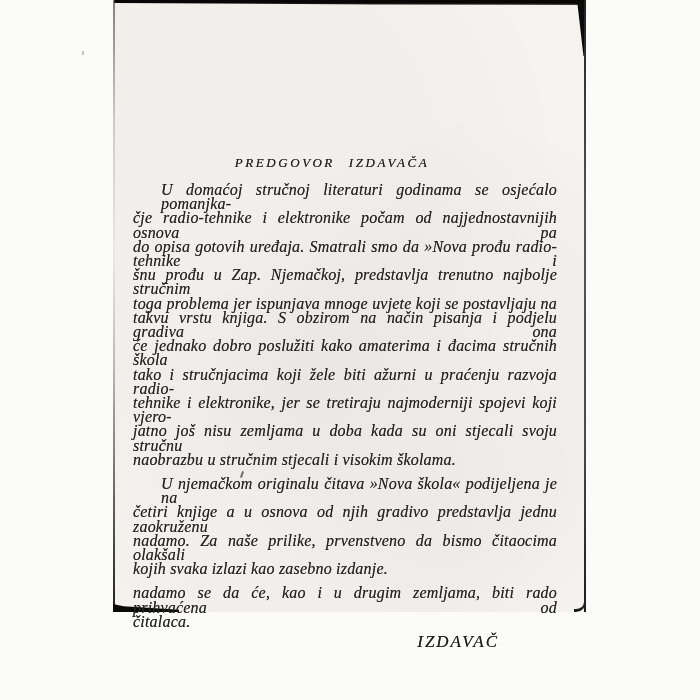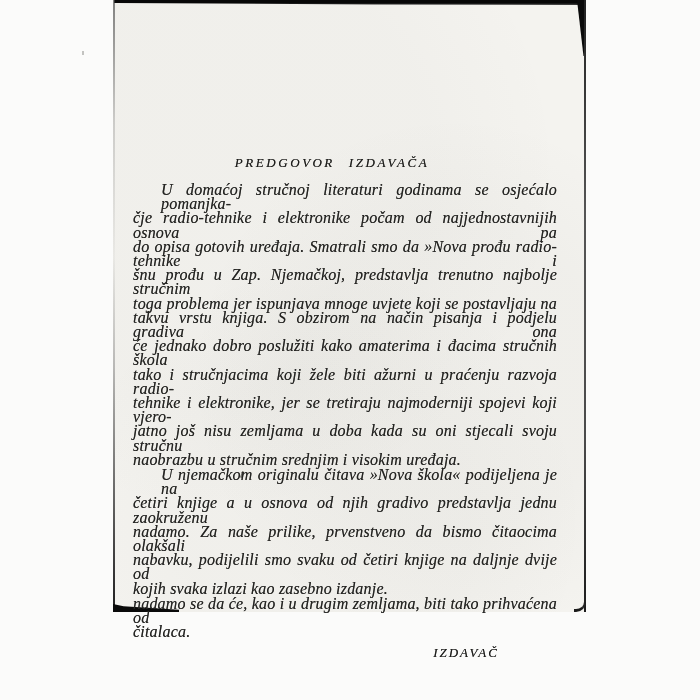--- a/index.html
+++ b/index.html
@@ -104,39 +104,39 @@
     line-height: 16px;
     letter-spacing: 2.6px;
     word-spacing: 8px;
     text-align: center;
     transform: translateX(-13px);
     margin: 0 0 12px 0;
     color: #1e1e1c;
     text-shadow: 0 0 0.4px rgba(30,30,28,0.7);
   }
   .paragraph { margin: 0; }
-  .paragraph + .paragraph { margin-top: 1px; }
+  .paragraph + .paragraph { margin-top: 10px; }
   .line {
     font-style: italic;
     font-size: 16px;
     line-height: 14.2px;
     letter-spacing: 0.2px;
     text-align: justify;
     text-align-last: justify;
     white-space: normal;
     text-shadow: 0 0 0.4px rgba(36,36,34,0.65);
   }
   .line.first { padding-left: 28px; }
   .line.last { text-align: left; text-align-last: left; }
   .signature {
     margin-top: 5px;
     text-align: right;
     padding-right: 58px;
     font-style: italic;
-    font-size: 13px;
+    font-size: 17px;
     line-height: 15px;
     letter-spacing: 2px;
     color: #1e1e1c;
     text-shadow: 0 0 0.4px rgba(30,30,28,0.7);
   }
 </style>
 </head>
 <body>
 
 <div class="page">
@@ -155,30 +155,29 @@
           <div class="line first">U domaćoj stručnoj literaturi godinama se osjećalo pomanjka-</div>
           <div class="line">čje radio-tehnike i elektronike počam od najjednostavnijih osnova pa</div>
           <div class="line">do opisa gotovih uređaja. Smatrali smo da »Nova prođu radio-tehnike i</div>
           <div class="line">šnu prođu u Zap. Njemačkoj, predstavlja trenutno najbolje stručnim</div>
           <div class="line">toga problema jer ispunjava mnoge uvjete koji se postavljaju na</div>
           <div class="line">takvu vrstu knjiga. S obzirom na način pisanja i podjelu gradiva ona</div>
           <div class="line">će jednako dobro poslužiti kako amaterima i đacima stručnih škola</div>
           <div class="line">tako i stručnjacima koji žele biti ažurni u praćenju razvoja radio-</div>
           <div class="line">tehnike i elektronike, jer se tretiraju najmoderniji spojevi koji vjero-</div>
           <div class="line">jatno još nisu zemljama u doba kada su oni stjecali svoju stručnu</div>
-          <div class="line last">naobrazbu u stručnim srednjim i visokim uređaja.</div>
+          <div class="line last">naobrazbu u stručnim stjecali i visokim školama.</div>
         </div>
         <div class="paragraph">
           <div class="line first">U njemačkom originalu čitava »Nova škola« podijeljena je na</div>
           <div class="line">četiri knjige a u osnova od njih gradivo predstavlja jednu zaokruženu</div>
           <div class="line">nadamo. Za naše prilike, prvenstveno da bismo čitaocima olakšali</div>
-          <div class="line">nabavku, podijelili smo svaku od četiri knjige na daljnje dvije od</div>
           <div class="line last">kojih svaka izlazi kao zasebno izdanje.</div>
         </div>
         <div class="paragraph">
-          <div class="line">nadamo se da će, kao i u drugim zemljama, biti tako prihvaćena od</div>
+          <div class="line">nadamo se da će, kao i u drugim zemljama, biti rado prihvaćena od</div>
           <div class="line last">čitalaca.</div>
         </div>
       </div>
     <div class="signature">IZDAVAČ</div>
   </div>
 </div>
 <div class="speck-bg"></div>
 
 </body></html>

